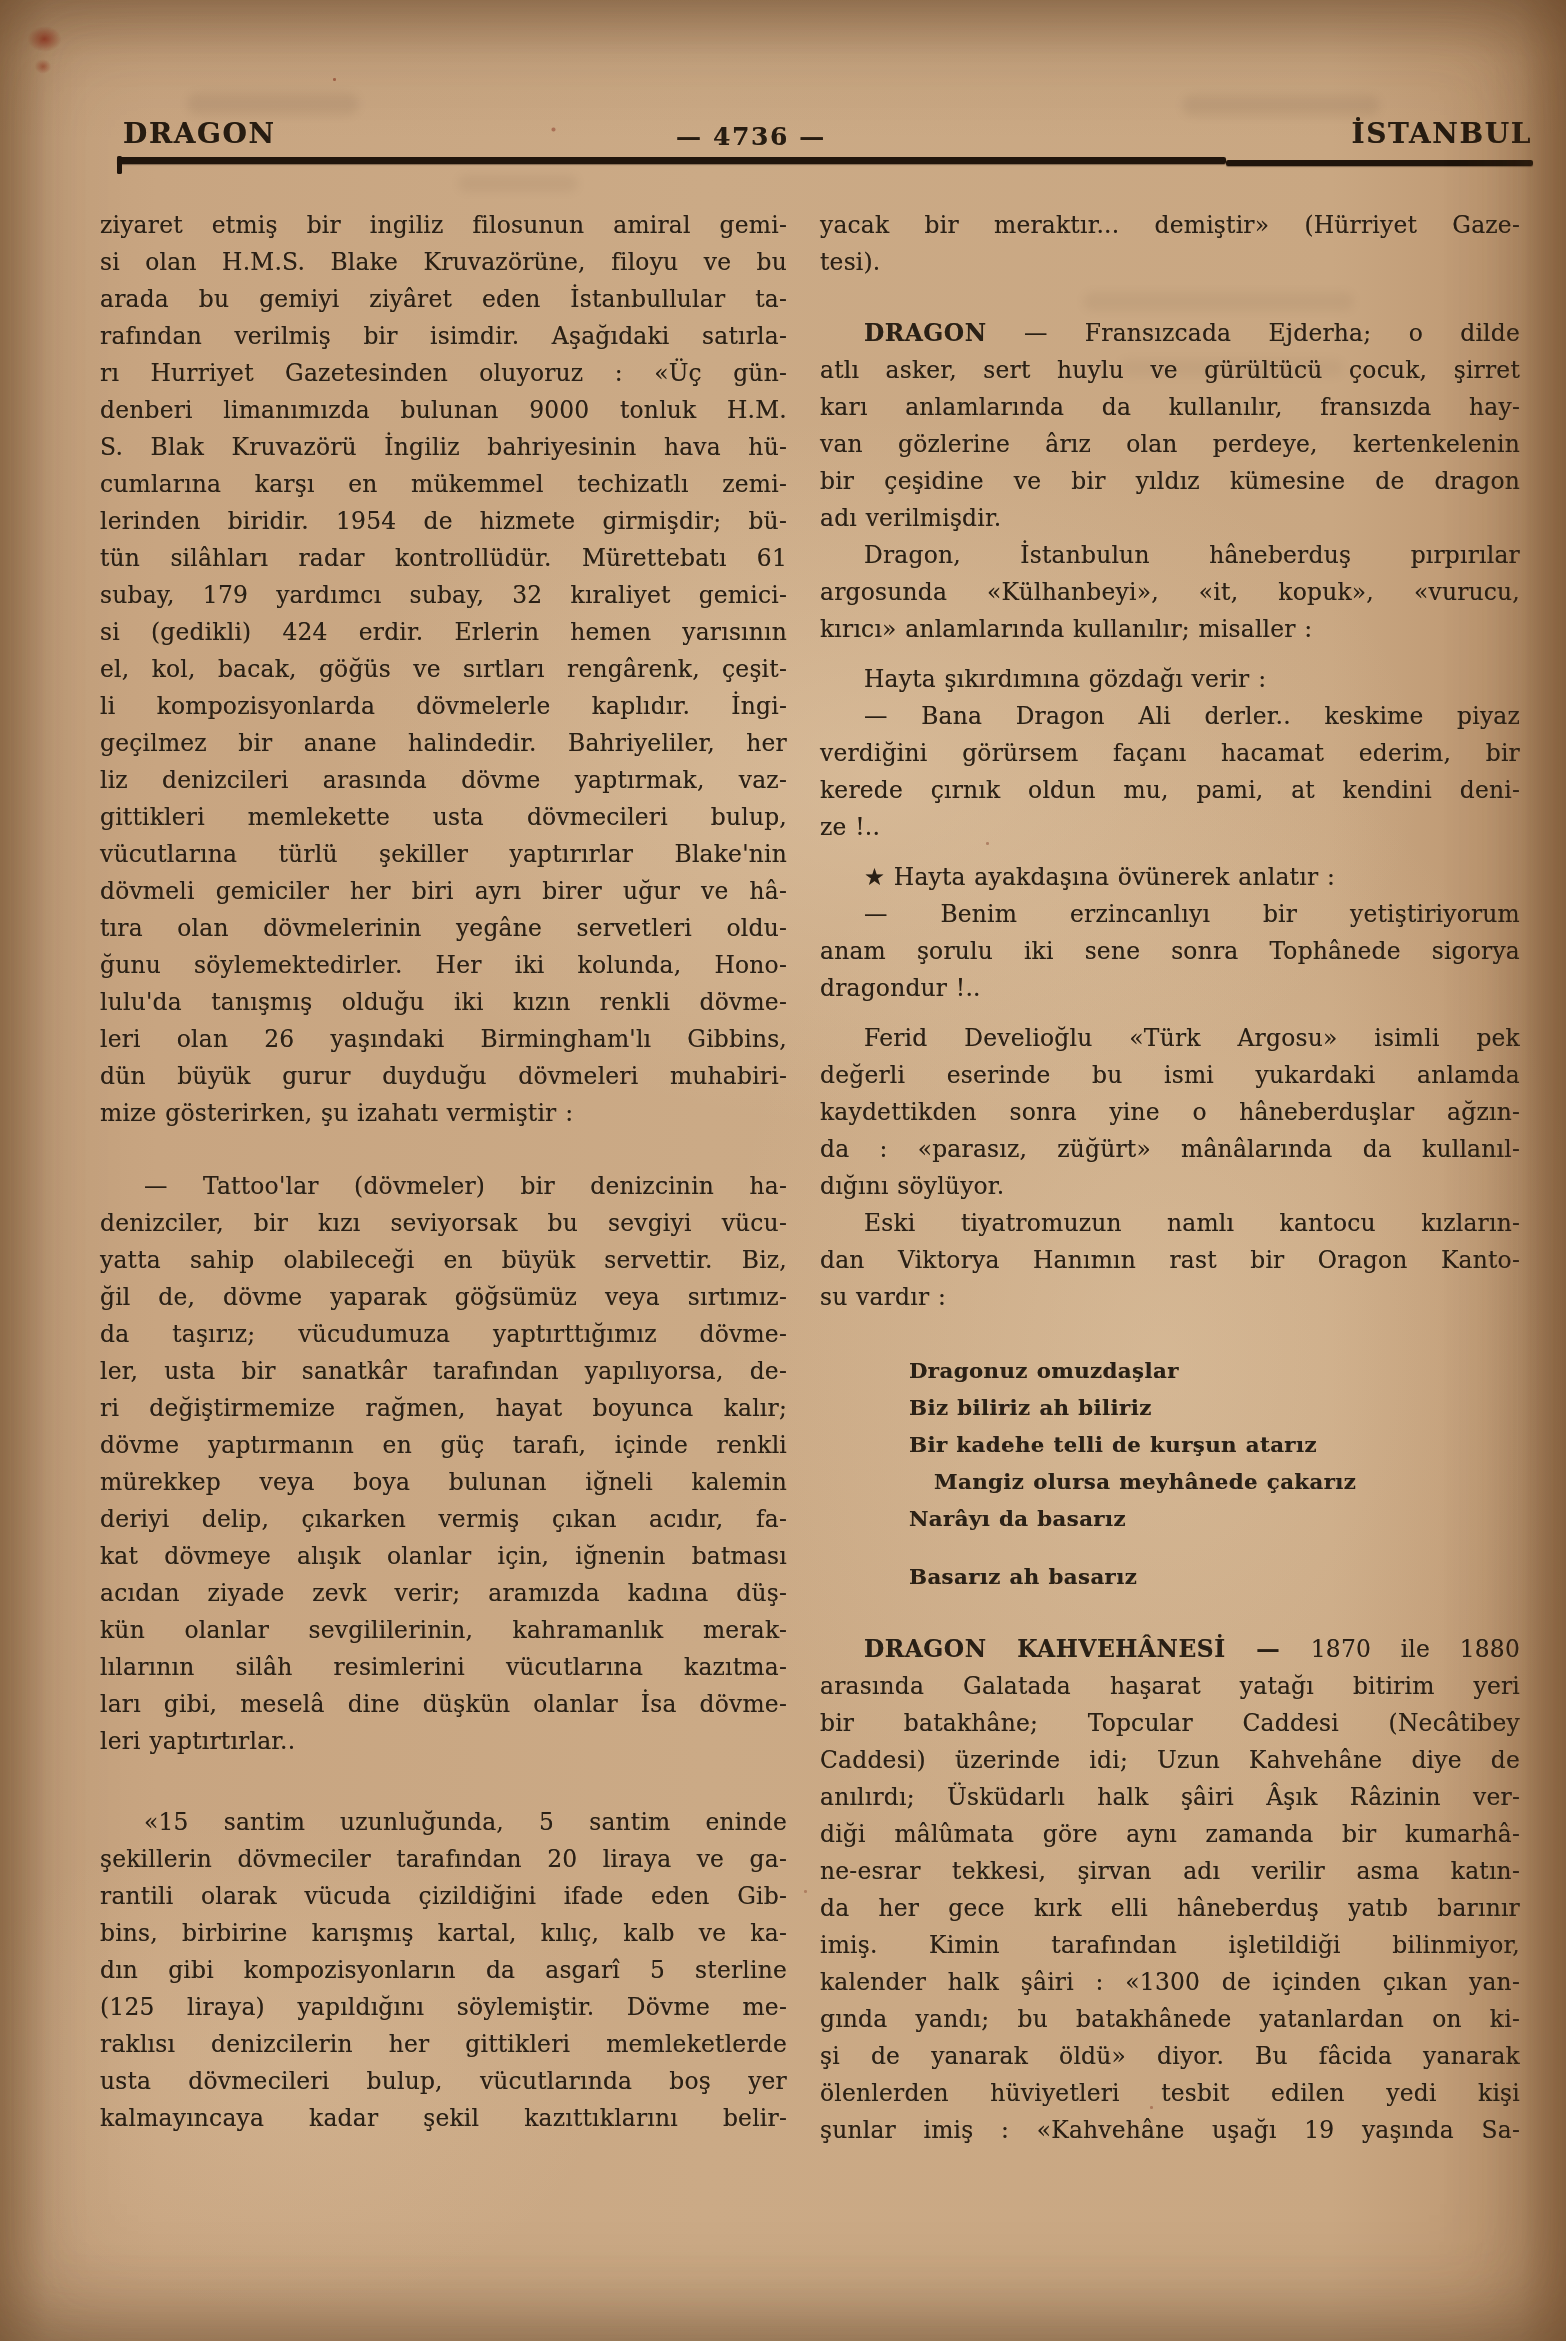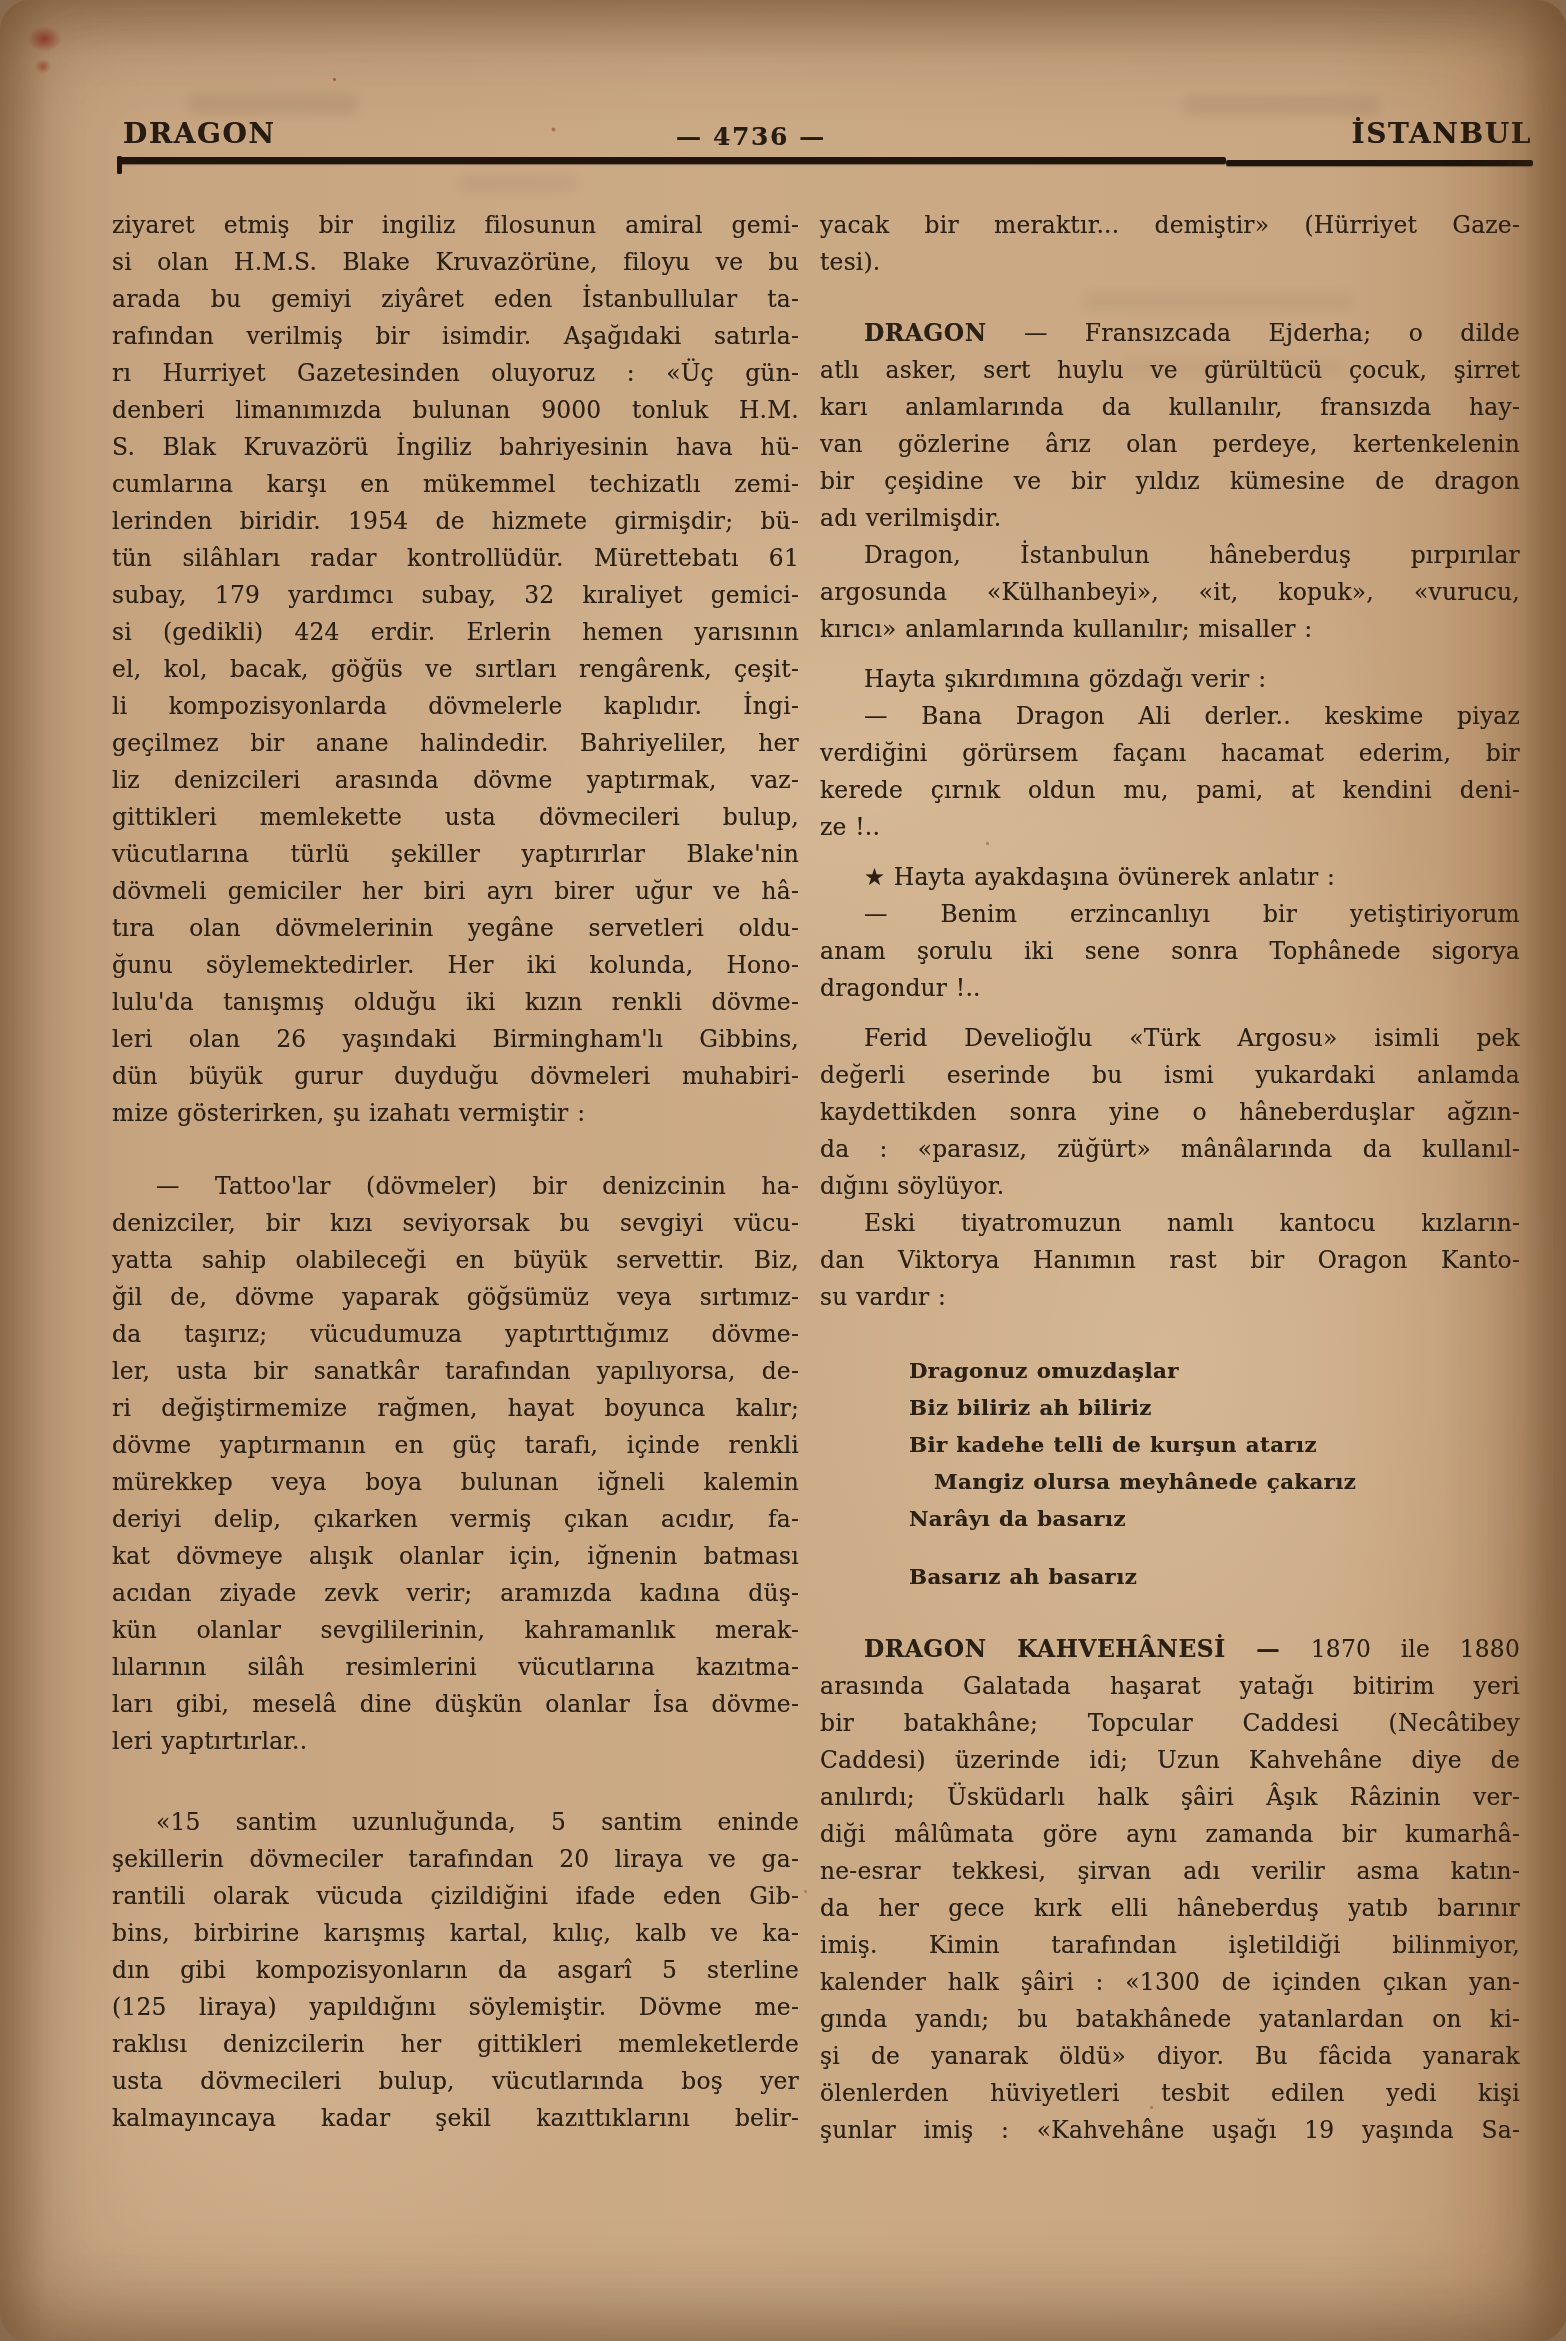--- a/index.html
+++ b/index.html
@@ -7,21 +7,20 @@
     position:relative;
     width:1567px;height:2342px;
     overflow:hidden;
     background:
       radial-gradient(ellipse 885px 573px at 56% 33%, rgba(240,219,188,0.32), rgba(240,219,188,0) 62%),
       radial-gradient(ellipse 677px 989px at 74% 58%, rgba(242,223,192,0.28), rgba(242,223,192,0) 65%),
       radial-gradient(ellipse 469px 364px at 18% 88%, rgba(235,212,180,0.22), rgba(235,212,180,0) 70%),
       linear-gradient(180deg, rgba(128,88,56,0.28) 0%, rgba(128,88,56,0.06) 2.5%, rgba(128,88,56,0) 6%),
       linear-gradient(90deg, #b08a64 0%, #c3a07c 3%, #c8a581 10%, #cbaa86 45%, #c9a782 85%, #bc9670 97%, #a97f58 100%);
     font-family:"DejaVu Serif","Liberation Serif",serif;
-    border-radius:31px;
   }
   #page::after{
     content:"";position:absolute;inset:0;pointer-events:none;
     box-shadow: inset 0 0 115px rgba(92,62,36,.30),
                 inset -36px 0 83px rgba(82,52,28,.30),
                 inset 23.4px 0 62px rgba(92,62,36,.22),
                 inset 0 -26px 73px rgba(104,72,44,.18);
   }
   .ghost{position:absolute;background:#5f4530;border-radius:12.5px;filter:blur(4.7px);opacity:.10;pointer-events:none;}
   .stain{position:absolute;border-radius:50%;pointer-events:none;}
@@ -36,21 +35,21 @@
   .hdr{position:absolute;top:119px;font-weight:bold;font-size:28px;line-height:29px;
        color:#271c11;letter-spacing:1.6px;text-shadow:0 0 0.5px rgba(39,28,17,.55);}
   #hdr-center{left:0;width:1502px;text-align:center;font-size:25px;top:122px;}
   #hdr-left{left:123px;}
   #hdr-right{right:35px;}
   .rule{position:absolute;background:#20150c;border-radius:2.1px;box-shadow:0 1px 1px rgba(32,21,12,.4);}
   #rule-main{top:157px;left:117px;width:1109px;height:6.8px;}
   #rule-main::before{content:"";position:absolute;left:0;top:-1px;width:5.2px;height:17.7px;background:#20150c;border-radius:1.6px;}
   #rule-right{top:160px;left:1226px;width:307px;height:5.7px;}
   .col{position:absolute;top:207px;}
-  #col-left{left:112px;width:687px;}
+  #col-left{left:100px;width:687px;}
   #col-right{left:820px;width:700px;}
   .ln{
     font-size:23.4px;line-height:37px;color:#2a2015;
     text-align:justify;text-align-last:justify;
     letter-spacing:0.2px;word-spacing:1px;
     text-shadow:0 0 0.5px rgba(42,32,21,.5);
   }
   .ln b{font-weight:bold;letter-spacing:0.5px;}
   .pe{text-align-last:left;}
   .fi{text-indent:44px;}

